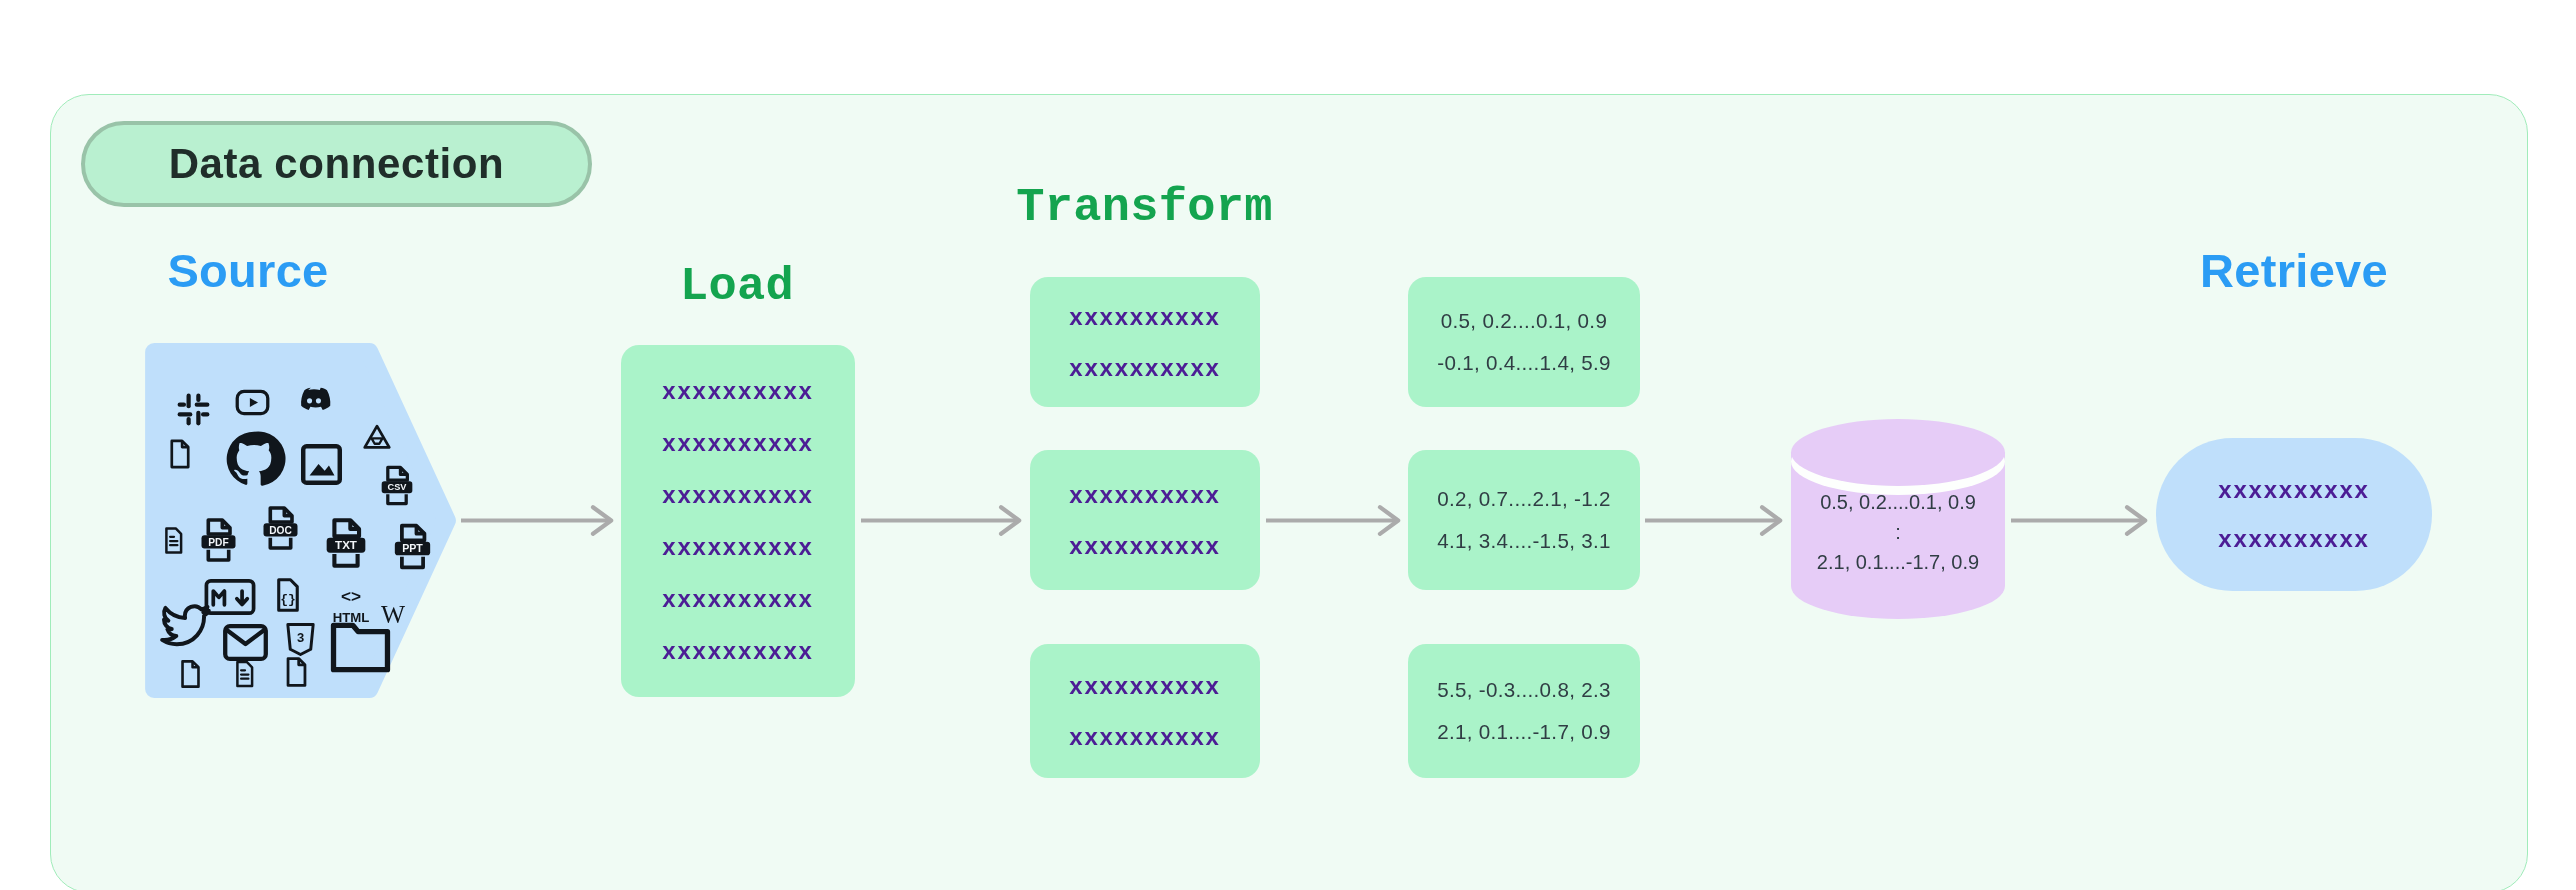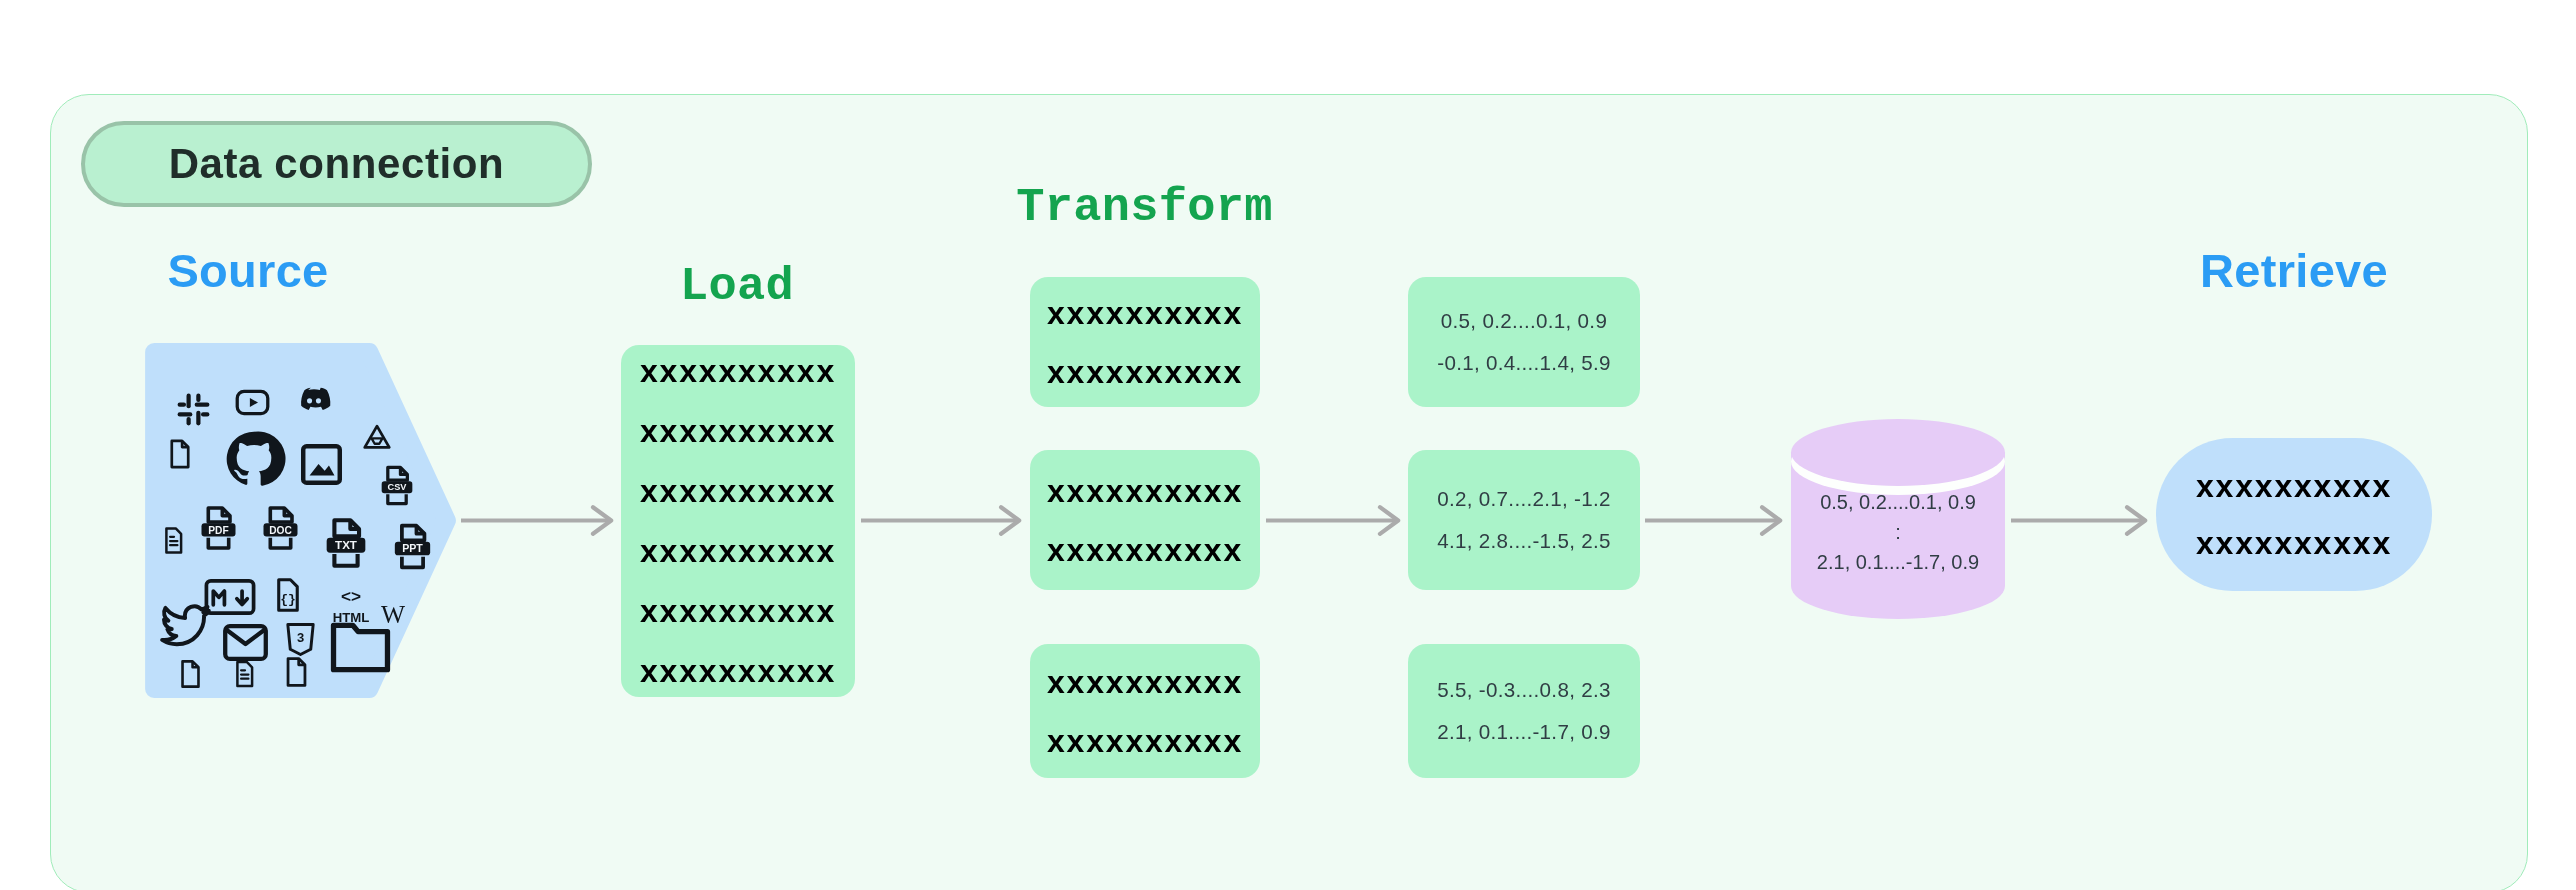--- a/index.html
+++ b/index.html
@@ -15,21 +15,21 @@
   .label{position:absolute;font-size:47px;font-weight:700;text-align:center;letter-spacing:0.3px;}
   .label.blue{color:#2b9cf4;}
   .label.green{color:#14a44f;font-family:Liberation Mono, monospace;}
   .label.purple{color:#8a46e8;}
   .source-shape{position:absolute;left:145px;top:299px;width:311px;height:355px;}
   .source-shape > svg.shape{position:absolute;left:0;top:0;width:100%;height:100%;}
   .ic{position:absolute;display:block;}
   .ic svg{display:block;width:100%;height:100%;}
   .node{position:absolute;display:flex;flex-direction:column;align-items:center;justify-content:center;box-sizing:border-box;}
   .green-box{background:#aaf3c9;border-radius:18px;}
-  .xline{font-size:32px;font-weight:600;letter-spacing:1.8px;color:#000000;line-height:1;}
+  .xline{font-size:24px;font-weight:600;letter-spacing:1.8px;color:#4c1d95;line-height:1;}
   .load-box{left:621px;top:301px;width:234px;height:352px;gap:28px;}
   .tbox{left:1030px;width:230px;gap:27px;}
   .ebox{left:1408px;width:232px;gap:15.7px;}
   .numline{font-size:20.6px;font-weight:500;color:#303d44;line-height:1.25;letter-spacing:0.3px;}
   .row-top{top:233px;height:130px;}
   .row-mid{top:406px;height:140px;}
   .row-bot{top:600px;height:134px;}
   .cyl{position:absolute;left:1791px;top:375px;width:214px;height:200px;}
   .cyl-top{position:absolute;left:0;top:0;width:214px;height:67px;border-radius:50%;background:#e6ccf7;z-index:3;}
   .cyl-gap{position:absolute;left:0;top:9px;width:214px;height:67px;border-radius:50%;background:#fdfffd;z-index:2;}
@@ -125,21 +125,21 @@
     <span class="ic" style="left:13.3px;top:177px;width:31.5px;height:41px;" aria-label="document">
       <svg viewBox="0 0 24 24">
           <path d="M6.4 2.8h7.1l4.1 4.1v14.3H6.4z" fill="none" stroke="#10161c" stroke-width="1.9" stroke-linejoin="round"></path>
           <g stroke="#10161c" stroke-width="1.7" stroke-linecap="round" fill="none">
             <path d="M9.2 9.2h3"></path>
             <path d="M9.2 12.4h5.6"></path>
             <path d="M9.2 15.6h5.6"></path>
           </g>
         </svg>
     </span>
-    <span class="ic" style="left:48px;top:159px;width:51px;height:52px;" aria-label="pdf-file">
+    <span class="ic" style="left:48px;top:171px;width:51px;height:52px;" aria-label="pdf-file">
       <svg viewBox="0 0 24 24">
           <path d="M7.2 2.6h6.6l3.6 3.6v3h-10.2z" fill="none" stroke="#10161c" stroke-width="1.7" stroke-linejoin="round"></path>
           <path d="M13.8 2.6v3.6h3.6" fill="none" stroke="#10161c" stroke-width="1.7" stroke-linejoin="round"></path>
           <rect x="4" y="9.8" width="16" height="6.2" rx="1.4" fill="#10161c"></rect>
           <text x="12" y="14.6" text-anchor="middle" font-size="4.8" font-weight="700" fill="#f2f6fa" font-family="Liberation Sans,sans-serif">PDF</text>
           <path d="M7.2 16.6v4.8h9.6v-4.8" fill="none" stroke="#10161c" stroke-width="1.7" stroke-linejoin="round"></path>
         </svg>
     </span>
     <span class="ic" style="left:110px;top:159px;width:51px;height:52px;" aria-label="doc-file">
       <svg viewBox="0 0 24 24">
@@ -262,21 +262,21 @@
     <span class="xline">xxxxxxxxxx</span>
     <span class="xline">xxxxxxxxxx</span>
   </div>
 
   <div class="node green-box ebox row-top">
     <span class="numline">0.5, 0.2....0.1, 0.9</span>
     <span class="numline">-0.1, 0.4....1.4, 5.9</span>
   </div>
   <div class="node green-box ebox row-mid">
     <span class="numline">0.2, 0.7....2.1, -1.2</span>
-    <span class="numline">4.1, 2.8....-1.5, 2.5</span>
+    <span class="numline">4.1, 3.4....-1.5, 3.1</span>
   </div>
   <div class="node green-box ebox row-bot">
     <span class="numline">5.5, -0.3....0.8, 2.3</span>
     <span class="numline">2.1, 0.1....-1.7, 0.9</span>
   </div>
 
   <div class="cyl">
     <div class="cyl-gap"></div>
     <div class="cyl-top"></div>
     <div class="cyl-body"></div>

